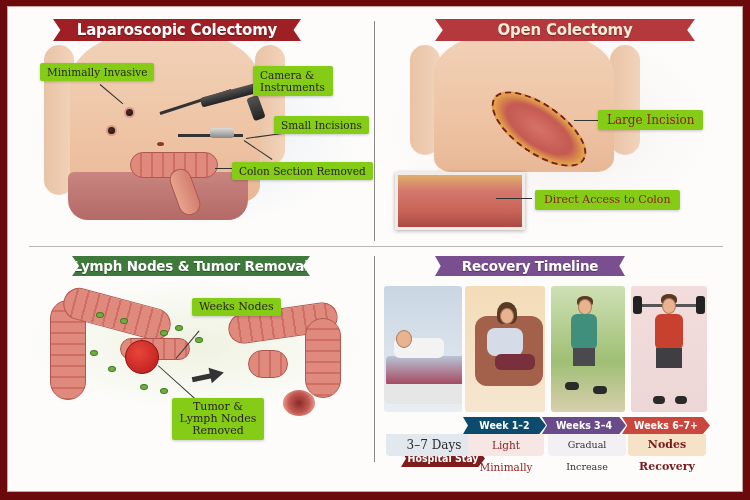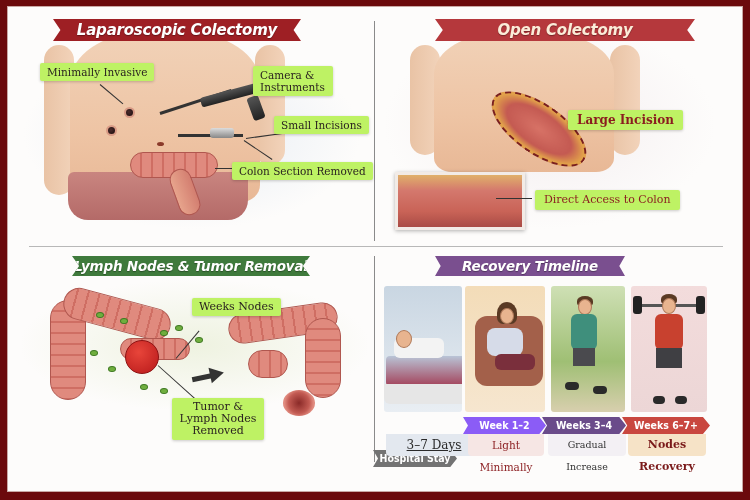--- a/index.html
+++ b/index.html
@@ -16,24 +16,23 @@
   }
   .vdiv { position: absolute; left: 367px; width: 1px; background: #8a8a8a; }
   .hdiv { position: absolute; left: 22px; top: 240px; width: 694px; height: 1px; background: #b8b8b8; }
 
   .banner {
     position: absolute; height: 22px; color: #fff; font-weight: bold;
     font-size: 15px; line-height: 22px; text-align: center;
     font-family: "DejaVu Sans", sans-serif; letter-spacing: -0.2px;
     clip-path: polygon(0 0, 100% 0, 97% 50%, 100% 100%, 0 100%, 3% 50%);
     text-shadow: 0 1px 1px rgba(0,0,0,0.35);
-    font-style: italic;
   }
   .callout {
-    position: absolute; background: #bef264; color: #2b2320;
+    position: absolute; background: #84cc16; color: #2b2320;
     font-family: "DejaVu Serif", serif; font-size: 10.5px; line-height: 12px;
     padding: 3px 7px; box-shadow: 0 1px 3px rgba(0,0,0,0.2);
     border-radius: 2px; white-space: nowrap;
   }
   .callout.red { color: #8a1c1f; font-size: 12px; padding: 4px 9px; }
 
   
   .torso {
     position: absolute; border-radius: 40% 40% 10% 10% / 30% 30% 10% 10%;
     background: linear-gradient(180deg, #f1d2b8 0%, #eec4a4 60%, #e8b896 100%);
@@ -125,21 +124,21 @@
   <div class="rect" style="left:382px;top:40px;width:335px;height:190px;background:radial-gradient(ellipse at 50% 45%, #f4eef0 0%, #fdfcfb 70%);"></div>
   <div class="arm" style="left:410px;top:45px;width:30px;height:110px;"></div>
   <div class="arm" style="left:610px;top:45px;width:30px;height:110px;"></div>
   <div class="torso" style="left:434px;top:32px;width:180px;height:140px;"></div>
   <div class="incision" style="left:484px;top:104px;width:110px;height:50px;"></div>
   <div class="line" style="left:574px;top:120px;width:28px;"></div>
   <div class="inset" style="left:395px;top:172px;width:130px;height:58px;"></div>
   <div class="line" style="left:496px;top:198px;width:36px;"></div>
 
   <div class="banner" style="left:435px;top:19px;width:260px;background:#b5383c;color:#fbecd8;">Open Colectomy</div>
-  <div class="callout red" style="left:568px;top:110px;font-weight:bold;">Large Incision</div>
+  <div class="callout red" style="left:598px;top:110px;">Large Incision</div>
   <div class="callout red" style="left:535px;top:190px;font-size:11px;">Direct Access to Colon</div>
 </section>
 
 <section>
   <div class="rect" style="left:22px;top:280px;width:345px;height:130px;background:radial-gradient(ellipse at 50% 50%, #eef2e0 0%, #fdfcfb 72%);"></div>
 
   <div class="colon v" style="left:50px;top:300px;width:36px;height:100px;"></div>
   <div class="colon" style="left:62px;top:298px;width:110px;height:32px;transform:rotate(15deg);"></div>
   <div class="colon" style="left:120px;top:338px;width:70px;height:22px;"></div>
   <div class="lymph" style="left:96px;top:312px;"></div>
@@ -200,22 +199,22 @@
     <div class="rect" style="left:2px;top:10px;width:9px;height:18px;background:#222;border-radius:3px;"></div>
     <div class="rect" style="left:65px;top:10px;width:9px;height:18px;background:#222;border-radius:3px;"></div>
     <div class="figure-hair" style="left:30px;top:8px;width:16px;height:10px;"></div>
     <div class="figure-head" style="left:31px;top:12px;width:14px;height:16px;"></div>
     <div class="rect" style="left:24px;top:28px;width:28px;height:36px;background:#c8412f;border-radius:6px;"></div>
     <div class="rect" style="left:25px;top:62px;width:26px;height:20px;background:#3f3f43;"></div>
     <div class="rect" style="left:22px;top:110px;width:12px;height:8px;background:#2a2a2a;border-radius:4px;"></div>
     <div class="rect" style="left:44px;top:110px;width:12px;height:8px;background:#2a2a2a;border-radius:4px;"></div>
   </div>
 
-  <div class="tag" style="left:373px;width:84px;background:#737373;margin-top:33px;">Hospital Stay</div>
-  <div class="tag" style="left:463px;width:83px;background:#8b5cf6;">Week 1–2</div>
+  <div class="tag" style="left:401px;width:84px;background:#7f1d1d;margin-top:33px;">Hospital Stay</div>
+  <div class="tag" style="left:463px;width:83px;background:#0c4a6e;">Week 1–2</div>
   <div class="tag" style="left:542px;width:84px;background:#6a4b8a;">Weeks 3–4</div>
   <div class="tag" style="left:622px;width:88px;background:#c9473f;">Weeks 6–7+</div>
 
-  <div class="sub" style="left:386px;width:96px;background:#e3e8ef;color:#2a2a2a;font-size:12px;text-decoration:underline;">3–7 Days</div>
+  <div class="sub" style="left:386px;width:96px;background:#e3e8ef;color:#2a2a2a;font-size:12px;">3–7 Days</div>
   <div class="sub" style="left:468px;width:76px;background:#f6e6e4;color:#8a1c1f;font-size:10.5px;">Light Minimally</div>
   <div class="sub" style="left:548px;width:78px;background:#f3f0f4;color:#333;font-size:9.5px;">Gradual Increase</div>
   <div class="sub" style="left:628px;width:78px;background:#f6e3c7;color:#7a1a1a;font-size:11px;font-weight:bold;">Nodes Recovery</div>
 </section>
 
 </body></html>

